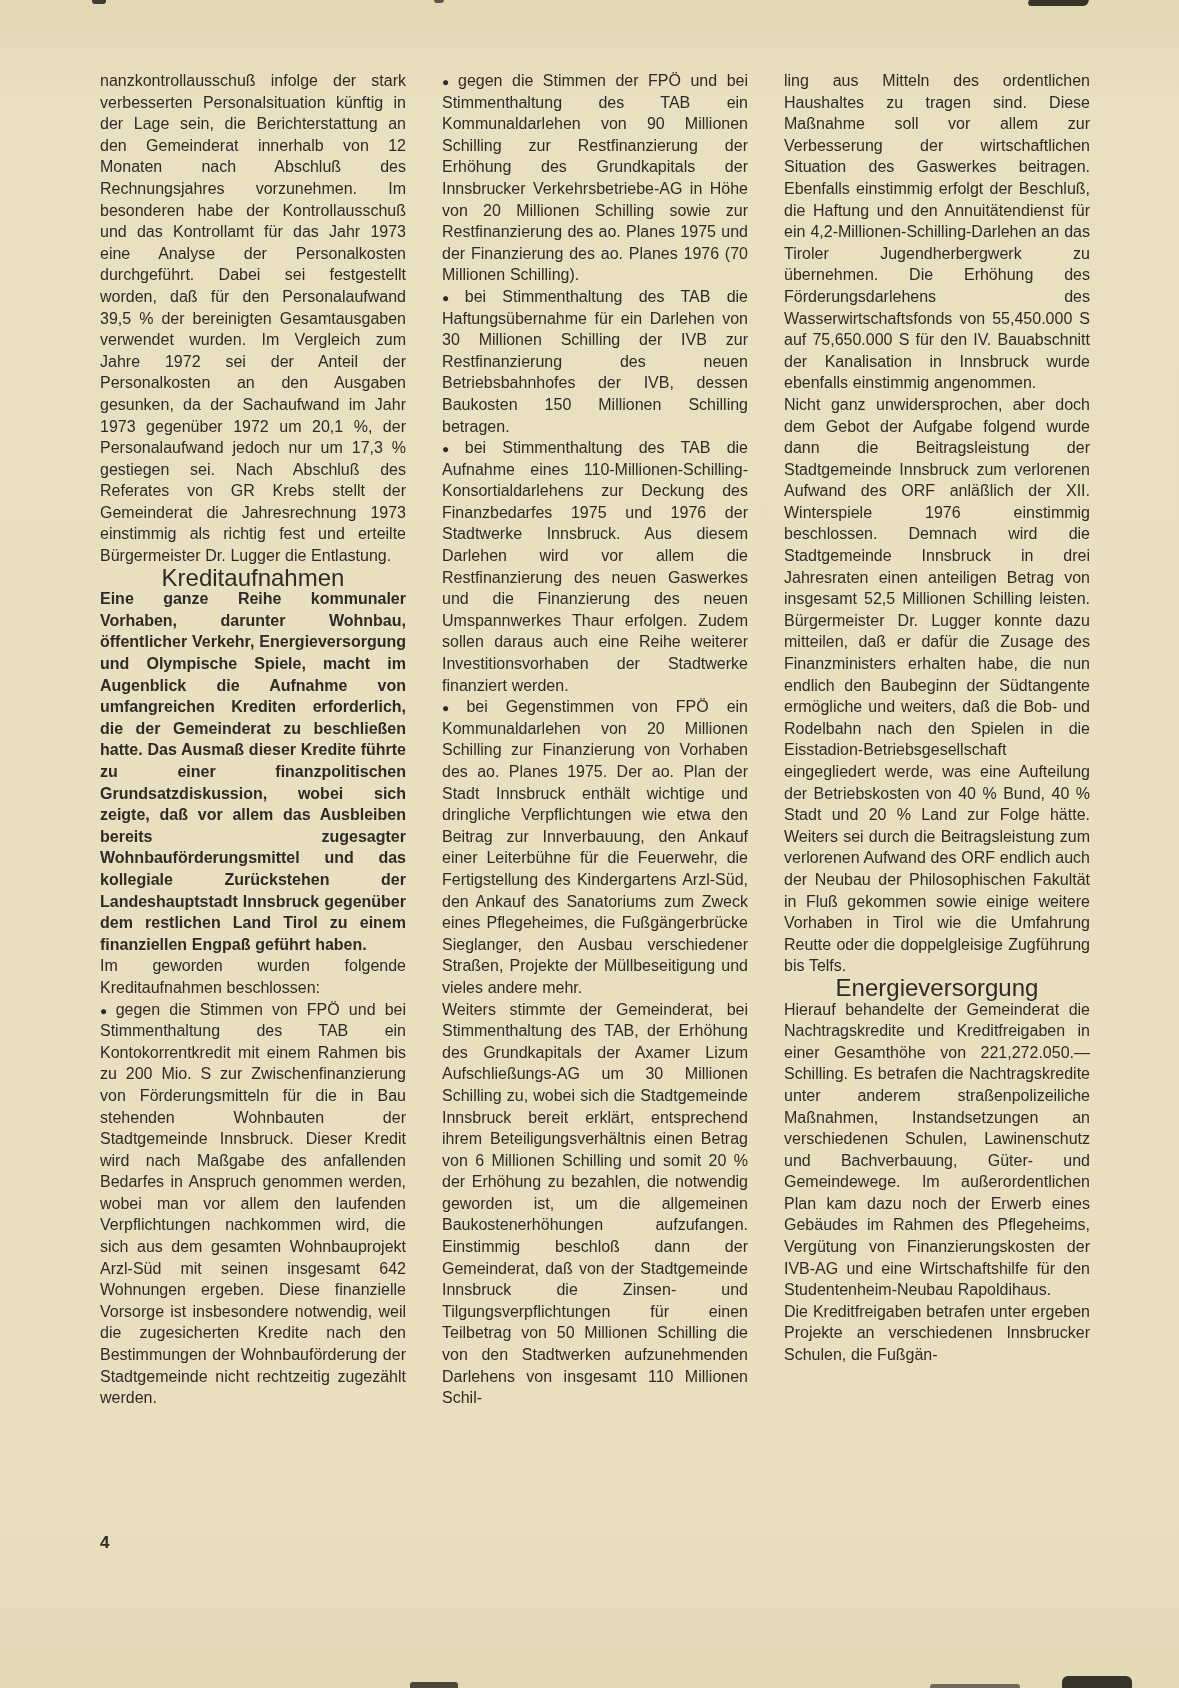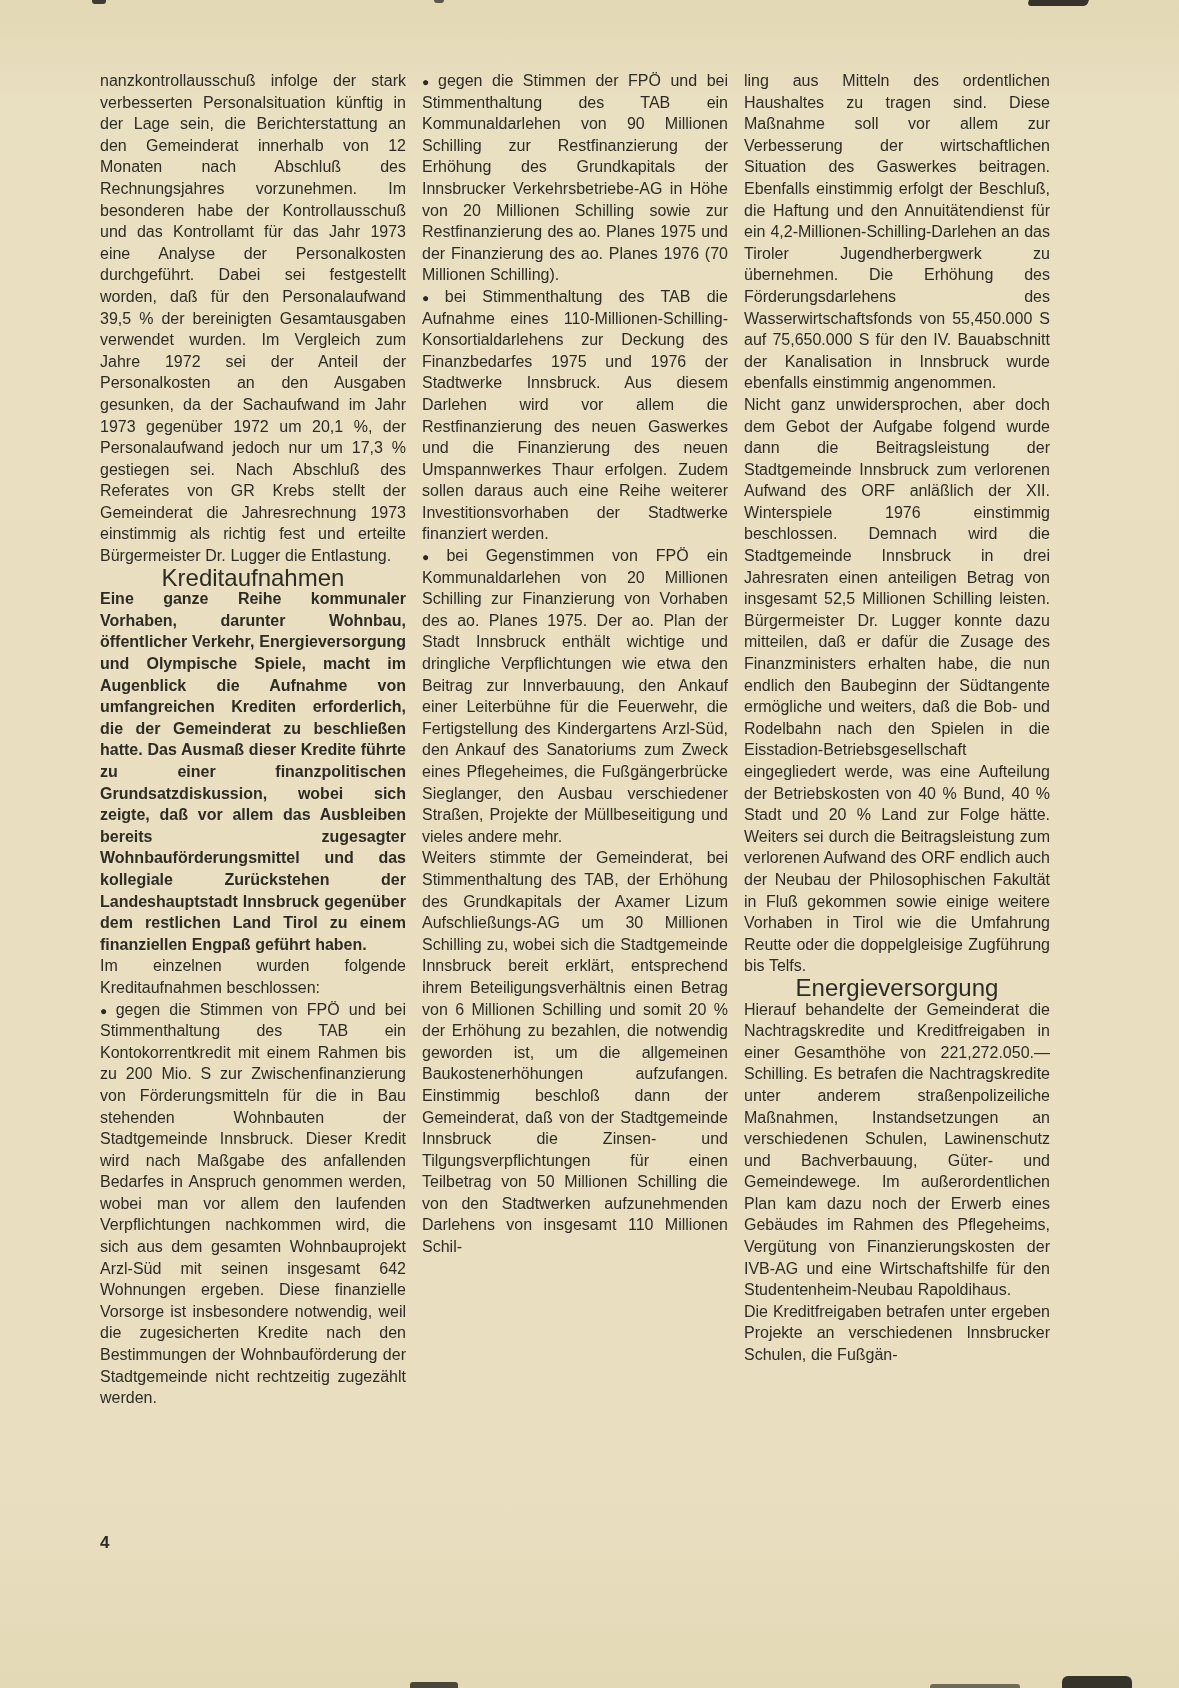--- a/index.html
+++ b/index.html
@@ -15,21 +15,21 @@
     height: 1688px;
     overflow: hidden;
     background: linear-gradient(180deg, #e3d8b4 0%, #e9dfc1 6%, #e9dec0 88%, #e4d9b6 100%);
   }
   .columns {
     position: absolute;
     left: 100px;
     top: 70px;
     width: 970px;
     display: flex;
-    gap: 16px;
+    gap: 36px;
     align-items: flex-start;
   }
   .column {
     flex: 0 0 306px;
     width: 306px;
     font-size: 16px;
     line-height: 21.6px;
     text-align: justify;
     hyphens: auto;
     -webkit-hyphens: auto;
@@ -65,25 +65,26 @@
   <div class="artifact a-top-right"></div>
   <div class="artifact a-bottom-1"></div>
   <div class="artifact a-bottom-2"></div>
   <div class="artifact a-bottom-3"></div>
 
   <div class="columns">
     <div class="column">
         <p class="block p">nanzkontrollausschuß infolge der stark verbesserten Personalsituation künftig in der Lage sein, die Berichterstattung an den Gemeinderat innerhalb von 12 Monaten nach Abschluß des Rechnungsjahres vorzunehmen. Im besonderen habe der Kontrollausschuß und das Kontrollamt für das Jahr 1973 eine Analyse der Personalkosten durchgeführt. Dabei sei festgestellt worden, daß für den Personalaufwand 39,5 % der bereinigten Gesamtausgaben verwendet wurden. Im Vergleich zum Jahre 1972 sei der Anteil der Personalkosten an den Ausgaben gesunken, da der Sachaufwand im Jahr 1973 gegenüber 1972 um 20,1 %, der Personalaufwand jedoch nur um 17,3 % gestiegen sei. Nach Abschluß des Referates von GR Krebs stellt der Gemeinderat die Jahresrechnung 1973 einstimmig als richtig fest und erteilte Bürgermeister Dr. Lugger die Entlastung.</p>
         <h2 class="block heading">Kreditaufnahmen</h2>
         <p class="block bold">Eine ganze Reihe kommunaler Vorhaben, darunter Wohnbau, öffentlicher Verkehr, Energieversorgung und Olympische Spiele, macht im Augenblick die Aufnahme von umfangreichen Krediten erforderlich, die der Gemeinderat zu beschließen hatte. Das Ausmaß dieser Kredite führte zu einer finanzpolitischen Grundsatzdiskussion, wobei sich zeigte, daß vor allem das Ausbleiben bereits zugesagter Wohnbauförderungsmittel und das kollegiale Zurückstehen der Landeshauptstadt Innsbruck gegenüber dem restlichen Land Tirol zu einem finanziellen Engpaß geführt haben.</p>
-        <p class="block p">Im einzelnen wurden folgende Kreditaufnahmen beschlossen:</p>
+        <p class="block p">Im geworden wurden folgende Kreditaufnahmen beschlossen:</p>
         <p class="block bullet"><span class="dot">●</span>gegen die Stimmen von FPÖ und bei Stimmenthaltung des TAB ein Kontokorrentkredit mit einem Rahmen bis zu 200 Mio. S zur Zwischenfinanzierung von Förderungsmitteln für die in Bau stehenden Wohnbauten der Stadtgemeinde Innsbruck. Dieser Kredit wird nach Maßgabe des anfallenden Bedarfes in Anspruch genommen werden, wobei man vor allem den laufenden Verpflichtungen nachkommen wird, die sich aus dem gesamten Wohnbauprojekt Arzl-Süd mit seinen insgesamt 642 Wohnungen ergeben. Diese finanzielle Vorsorge ist insbesondere notwendig, weil die zugesicherten Kredite nach den Bestimmungen der Wohnbauförderung der Stadtgemeinde nicht rechtzeitig zugezählt werden.</p>
       </div>
     <div class="column">
         <p class="block bullet"><span class="dot">●</span>gegen die Stimmen der FPÖ und bei Stimmenthaltung des TAB ein Kommunaldarlehen von 90 Millionen Schilling zur Restfinanzierung der Erhöhung des Grundkapitals der Innsbrucker Verkehrsbetriebe-AG in Höhe von 20 Millionen Schilling sowie zur Restfinanzierung des ao. Planes 1975 und der Finanzierung des ao. Planes 1976 (70 Millionen Schilling).</p>
+        <p class="block bullet"><span class="dot">●</span>bei Stimmenthaltung des TAB die Haftungsübernahme für ein Darlehen von 30 Millionen Schilling der IVB zur Restfinanzierung des neuen Betriebsbahnhofes der IVB, dessen Baukosten 150 Millionen Schilling betragen.</p>
         <p class="block bullet"><span class="dot">●</span>bei Stimmenthaltung des TAB die Aufnahme eines 110-Millionen-Schilling-Konsortialdarlehens zur Deckung des Finanzbedarfes 1975 und 1976 der Stadtwerke Innsbruck. Aus diesem Darlehen wird vor allem die Restfinanzierung des neuen Gaswerkes und die Finanzierung des neuen Umspannwerkes Thaur erfolgen. Zudem sollen daraus auch eine Reihe weiterer Investitionsvorhaben der Stadtwerke finanziert werden.</p>
         <p class="block bullet"><span class="dot">●</span>bei Gegenstimmen von FPÖ ein Kommunaldarlehen von 20 Millionen Schilling zur Finanzierung von Vorhaben des ao. Planes 1975. Der ao. Plan der Stadt Innsbruck enthält wichtige und dringliche Verpflichtungen wie etwa den Beitrag zur Innverbauung, den Ankauf einer Leiterbühne für die Feuerwehr, die Fertigstellung des Kindergartens Arzl-Süd, den Ankauf des Sanatoriums zum Zweck eines Pflegeheimes, die Fußgängerbrücke Sieglanger, den Ausbau verschiedener Straßen, Projekte der Müllbeseitigung und vieles andere mehr.</p>
         <p class="block p">Weiters stimmte der Gemeinderat, bei Stimmenthaltung des TAB, der Erhöhung des Grundkapitals der Axamer Lizum Aufschließungs-AG um 30 Millionen Schilling zu, wobei sich die Stadtgemeinde Innsbruck bereit erklärt, entsprechend ihrem Beteiligungsverhältnis einen Betrag von 6 Millionen Schilling und somit 20 % der Erhöhung zu bezahlen, die notwendig geworden ist, um die allgemeinen Baukostenerhöhungen aufzufangen. Einstimmig beschloß dann der Gemeinderat, daß von der Stadtgemeinde Innsbruck die Zinsen- und Tilgungsverpflichtungen für einen Teilbetrag von 50 Millionen Schilling die von den Stadtwerken aufzunehmenden Darlehens von insgesamt 110 Millionen Schil-</p>
       </div>
     <div class="column">
         <p class="block p">ling aus Mitteln des ordentlichen Haushaltes zu tragen sind. Diese Maßnahme soll vor allem zur Verbesserung der wirtschaftlichen Situation des Gaswerkes beitragen. Ebenfalls einstimmig erfolgt der Beschluß, die Haftung und den Annuitätendienst für ein 4,2-Millionen-Schilling-Darlehen an das Tiroler Jugendherbergwerk zu übernehmen. Die Erhöhung des Förderungsdarlehens des Wasserwirtschaftsfonds von 55,450.000 S auf 75,650.000 S für den IV. Bauabschnitt der Kanalisation in Innsbruck wurde ebenfalls einstimmig angenommen.</p>
         <p class="block p">Nicht ganz unwidersprochen, aber doch dem Gebot der Aufgabe folgend wurde dann die Beitragsleistung der Stadtgemeinde Innsbruck zum verlorenen Aufwand des ORF anläßlich der XII. Winterspiele 1976 einstimmig beschlossen. Demnach wird die Stadtgemeinde Innsbruck in drei Jahresraten einen anteiligen Betrag von insgesamt 52,5 Millionen Schilling leisten. Bürgermeister Dr. Lugger konnte dazu mitteilen, daß er dafür die Zusage des Finanzministers erhalten habe, die nun endlich den Baubeginn der Südtangente ermögliche und weiters, daß die Bob- und Rodelbahn nach den Spielen in die Eisstadion-Betriebsgesellschaft eingegliedert werde, was eine Aufteilung der Betriebskosten von 40 % Bund, 40 % Stadt und 20 % Land zur Folge hätte. Weiters sei durch die Beitragsleistung zum verlorenen Aufwand des ORF endlich auch der Neubau der Philosophischen Fakultät in Fluß gekommen sowie einige weitere Vorhaben in Tirol wie die Umfahrung Reutte oder die doppelgleisige Zugführung bis Telfs.</p>
         <h2 class="block heading">Energieversorgung</h2>
         <p class="block p">Hierauf behandelte der Gemeinderat die Nachtragskredite und Kreditfreigaben in einer Gesamthöhe von 221,272.050.— Schilling. Es betrafen die Nachtragskredite unter anderem straßenpolizeiliche Maßnahmen, Instandsetzungen an verschiedenen Schulen, Lawinenschutz und Bachverbauung, Güter- und Gemeindewege. Im außerordentlichen Plan kam dazu noch der Erwerb eines Gebäudes im Rahmen des Pflegeheims, Vergütung von Finanzierungskosten der IVB-AG und eine Wirtschaftshilfe für den Studentenheim-Neubau Rapoldihaus.</p>
         <p class="block p">Die Kreditfreigaben betrafen unter ergeben Projekte an verschiedenen Innsbrucker Schulen, die Fußgän-</p>

